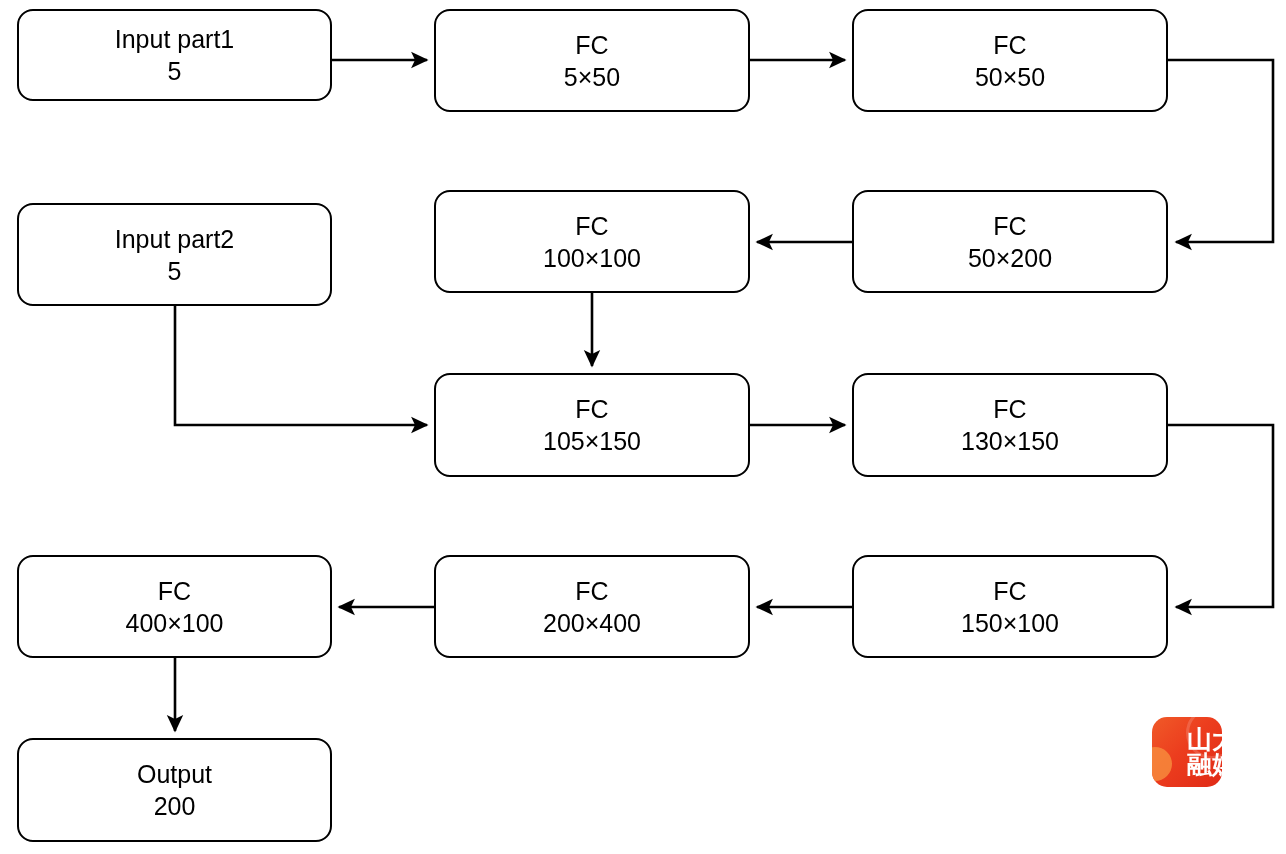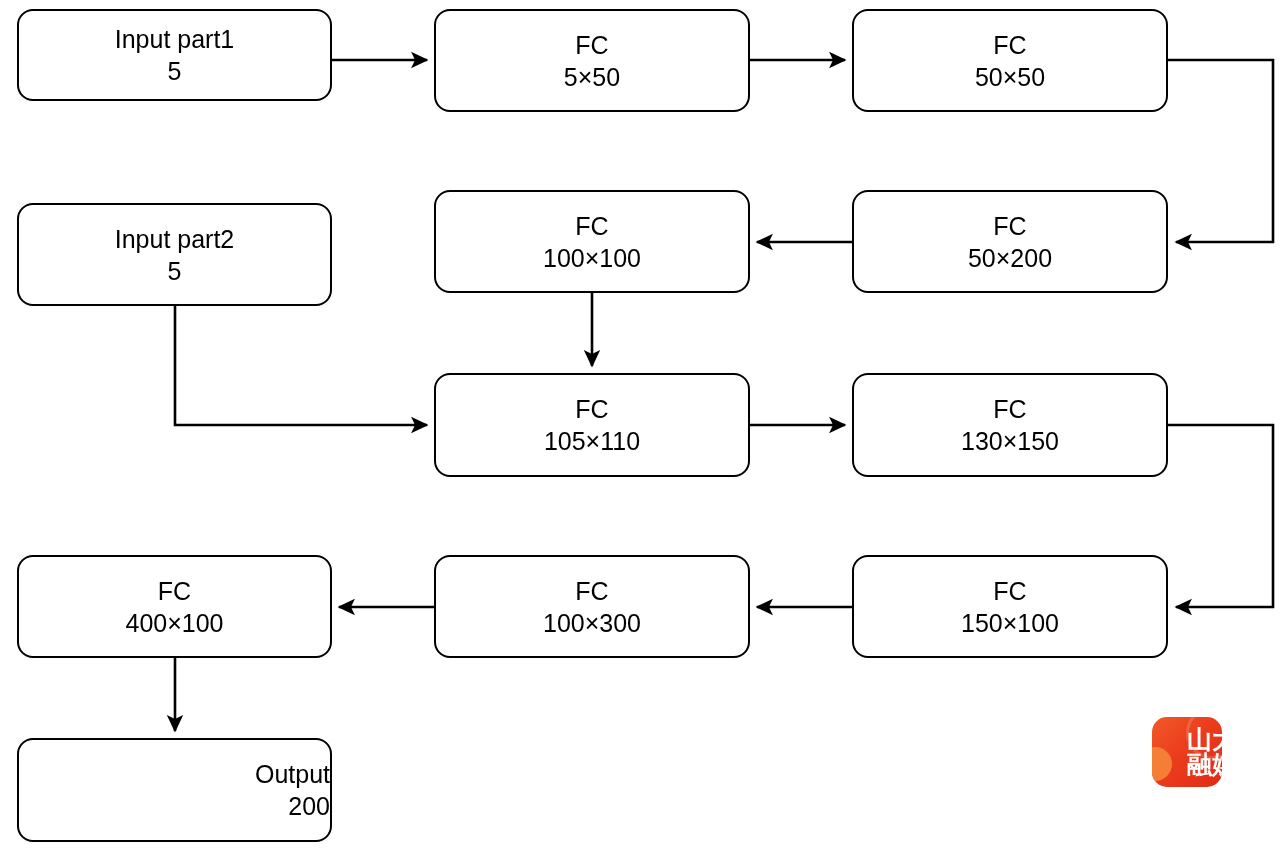--- a/index.html
+++ b/index.html
@@ -144,39 +144,39 @@
       <div class="node" style="left: 434px; top: 190px; width: 316px; height: 103px; border-color: rgb(0, 0, 0); background: rgb(255, 255, 255);">
         <span class="line1">FC</span>
         <span class="line2">100×100</span>
       </div>
       <div class="node" style="left: 852px; top: 190px; width: 316px; height: 103px; border-color: rgb(0, 0, 0); background: rgb(255, 255, 255);">
         <span class="line1">FC</span>
         <span class="line2">50×200</span>
       </div>
       <div class="node" style="left: 434px; top: 373px; width: 316px; height: 104px; border-color: rgb(0, 0, 0); background: rgb(255, 255, 255);">
         <span class="line1">FC</span>
-        <span class="line2">105×110</span>
+        <span class="line2">105×150</span>
       </div>
       <div class="node" style="left: 852px; top: 373px; width: 316px; height: 104px; border-color: rgb(0, 0, 0); background: rgb(255, 255, 255);">
         <span class="line1">FC</span>
         <span class="line2">130×150</span>
       </div>
       <div class="node" style="left: 17px; top: 555px; width: 315px; height: 103px; border-color: rgb(0, 0, 0); background: rgb(255, 255, 255);">
         <span class="line1">FC</span>
         <span class="line2">400×100</span>
       </div>
       <div class="node" style="left: 434px; top: 555px; width: 316px; height: 103px; border-color: rgb(0, 0, 0); background: rgb(255, 255, 255);">
         <span class="line1">FC</span>
-        <span class="line2">100×300</span>
+        <span class="line2">200×400</span>
       </div>
       <div class="node" style="left: 852px; top: 555px; width: 316px; height: 103px; border-color: rgb(0, 0, 0); background: rgb(255, 255, 255);">
         <span class="line1">FC</span>
         <span class="line2">150×100</span>
       </div>
-      <div class="node" style="left: 17px; top: 738px; width: 315px; height: 104px; border-color: rgb(0, 0, 0); background: rgb(255, 255, 255); align-items: flex-end;">
+      <div class="node" style="left: 17px; top: 738px; width: 315px; height: 104px; border-color: rgb(0, 0, 0); background: rgb(255, 255, 255);">
         <span class="line1">Output</span>
         <span class="line2">200</span>
       </div>
     </div>
 
   <div id="watermark">
     <span class="wm-blob-a"></span>
     <span class="wm-blob-b"></span>
     <span class="wm-text">
       <span class="wm-row">山大</span>

